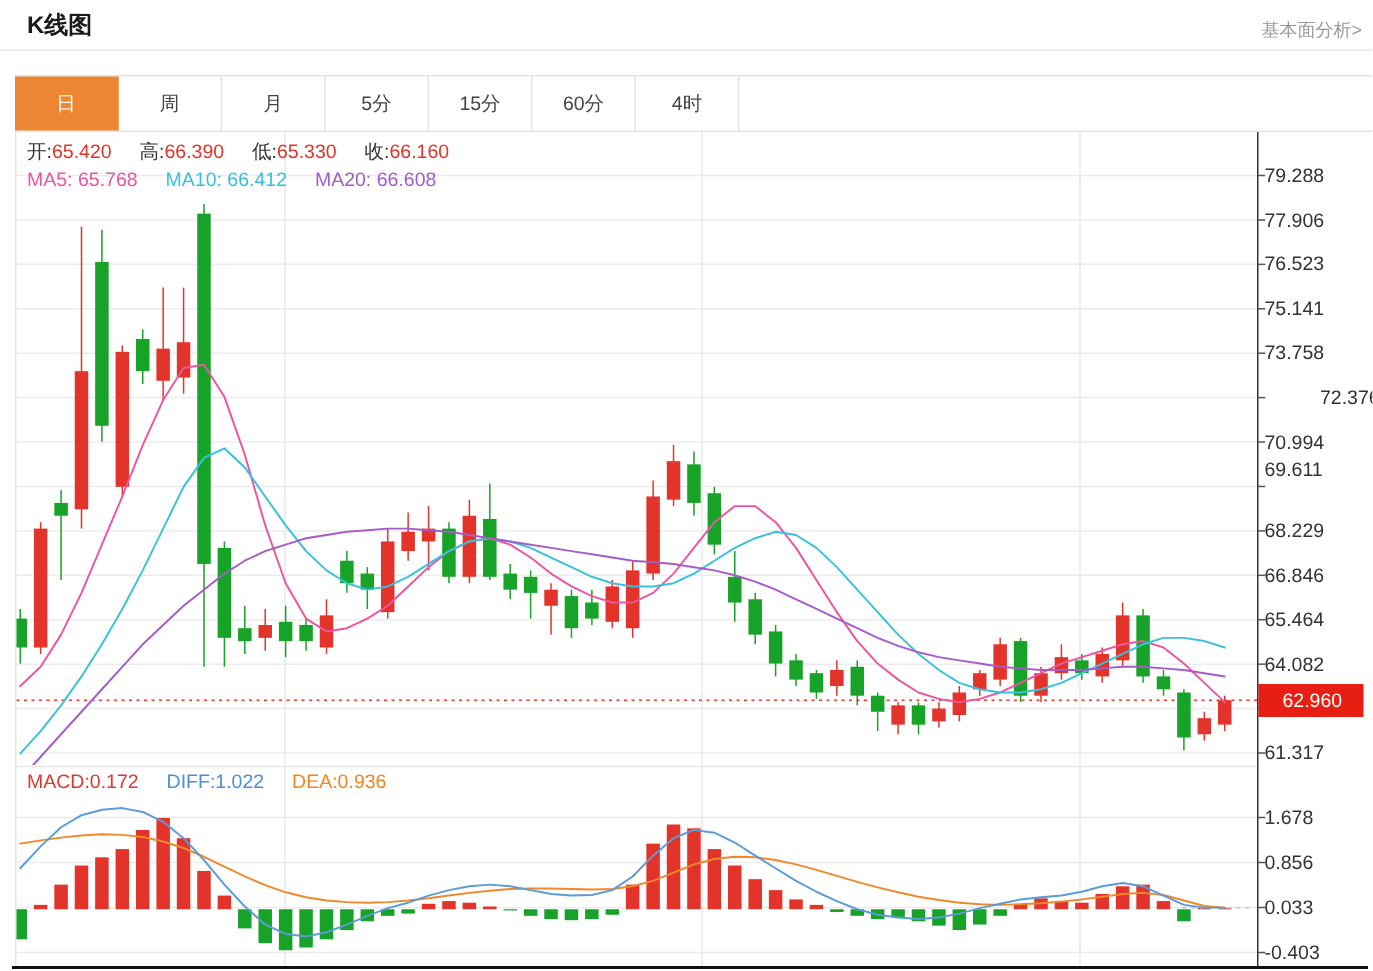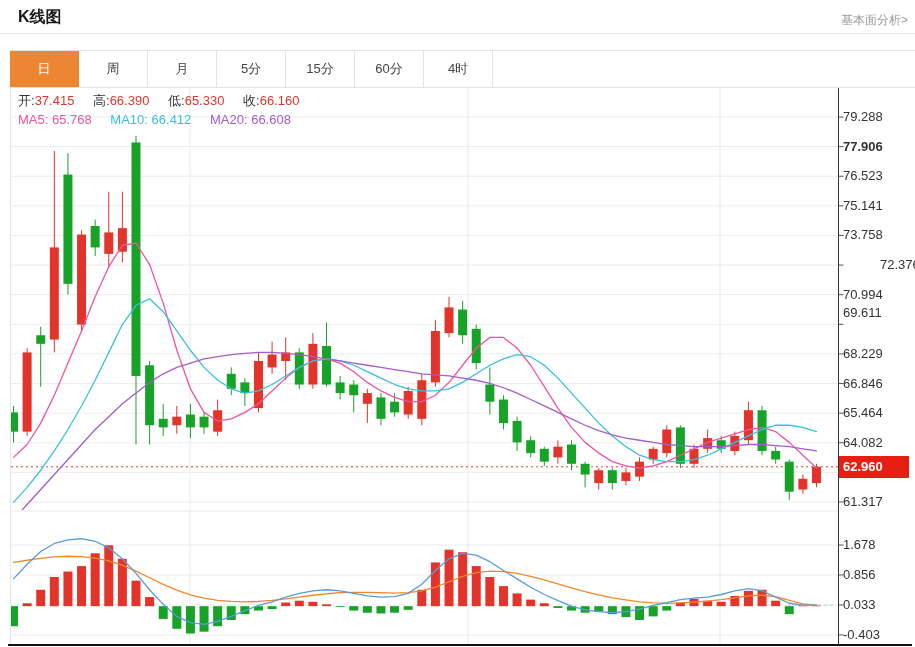--- a/index.html
+++ b/index.html
@@ -29,21 +29,21 @@
   .val-red { color:#e23429; }
   .ma5-c  { color:#ec55a0; }
   .ma10-c { color:#38c1dc; }
   .ma20-c { color:#a55cc8; }
   .macd-c { color:#da3a2e; }
   .diff-c { color:#4a90d9; }
   .dea-c  { color:#ef8621; }
 
   .tick-label { position:absolute; left:843px; font-size:13px; color:#333; width:68px; }
   .price-badge { position:absolute; left:839px; width:70px; height:22px; background:#e71f13; color:#fff;
-                 font-size:13px; font-weight:bold; line-height:22px; padding-left:4px; z-index:5; }
+                 font-size:13px; font-weight:normal; line-height:22px; padding-left:16px; z-index:5; }
 </style>
 </head>
 <body>
 
 <div class="page">
 
   <div class="page-title">K线图</div>
   <a class="analysis-link">基本面分析&gt;</a>
   <div class="top-divider"></div>
 
@@ -293,36 +293,41 @@
         <line x1="838.5" y1="354.7642869066831" x2="843.5" y2="354.7642869066831" stroke="#555" stroke-width="1"></line>
         <line x1="838.5" y1="384.39285515552837" x2="843.5" y2="384.39285515552837" stroke="#555" stroke-width="1"></line>
         <line x1="838.5" y1="414" x2="843.5" y2="414" stroke="#555" stroke-width="1"></line>
         <line x1="838.5" y1="457" x2="843.5" y2="457" stroke="#555" stroke-width="1"></line>
         <line x1="838.5" y1="486.9635479951397" x2="843.5" y2="486.9635479951397" stroke="#555" stroke-width="1"></line>
         <line x1="838.5" y1="516.9635479951397" x2="843.5" y2="516.9635479951397" stroke="#555" stroke-width="1"></line>
         <line x1="838.5" y1="546.9270959902794" x2="843.5" y2="546.9270959902794" stroke="#555" stroke-width="1"></line>
       </svg>
 
     <div class="legend-row ohlc-row">
-      <span class="lbl">开:</span><span class="val-red">37.415</span><span class="gap"></span>
+      <span class="lbl">开:</span><span class="val-red">65.420</span><span class="gap"></span>
       <span class="lbl">高:</span><span class="val-red">66.390</span><span class="gap"></span>
       <span class="lbl">低:</span><span class="val-red">65.330</span><span class="gap"></span>
       <span class="lbl">收:</span><span class="val-red">66.160</span>
     </div>
 
     <div class="legend-row ma-row">
       <span class="ma5-c">MA5:</span> <span class="ma5-c">65.768</span><span class="gap"></span>
       <span class="ma10-c">MA10:</span> <span class="ma10-c">66.412</span><span class="gap"></span>
       <span class="ma20-c">MA20:</span> <span class="ma20-c">66.608</span>
     </div>
 
+    <div class="legend-row macd-row">
+      <span class="macd-c">MACD:</span><span class="macd-c">0.172</span><span class="gap"></span>
+      <span class="diff-c">DIFF:</span><span class="diff-c">1.022</span><span class="gap"></span>
+      <span class="dea-c">DEA:</span><span class="dea-c">0.936</span>
+    </div>
 
     <div id="axis-labels">
         <div class="tick-label" style="top: 21px;">79.288</div>
-        <div class="tick-label" style="top: 50.6071px; font-weight: bold;">77.906</div>
+        <div class="tick-label" style="top: 50.6071px;">77.906</div>
         <div class="tick-label" style="top: 80.2357px;">76.523</div>
         <div class="tick-label" style="top: 109.843px;">75.141</div>
         <div class="tick-label" style="top: 139.471px;">73.758</div>
         <div class="tick-label" style="top: 169.079px; margin-left: 37px;">72.376</div>
         <div class="tick-label" style="top: 198.686px;">70.994</div>
         <div class="tick-label" style="top: 217px;">69.611</div>
         <div class="tick-label" style="top: 257.921px;">68.229</div>
         <div class="tick-label" style="top: 287.55px;">66.846</div>
         <div class="tick-label" style="top: 317.157px;">65.464</div>
         <div class="tick-label" style="top: 346.764px;">64.082</div>

